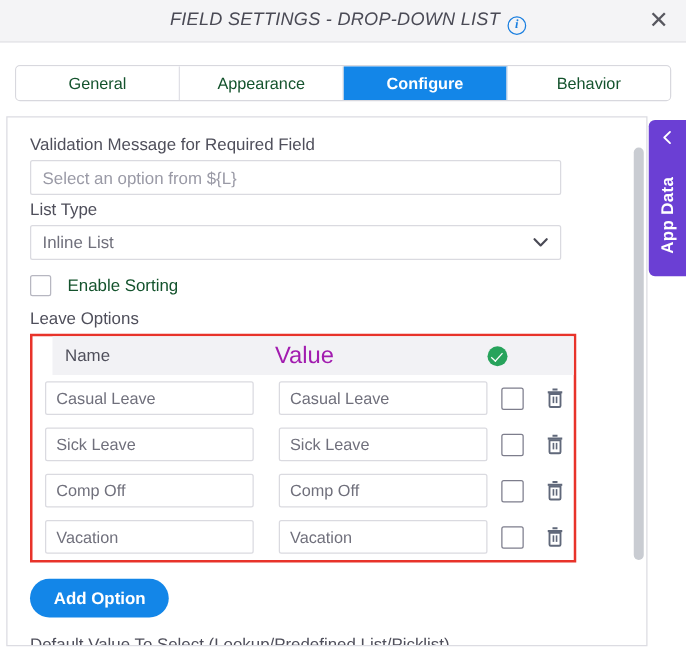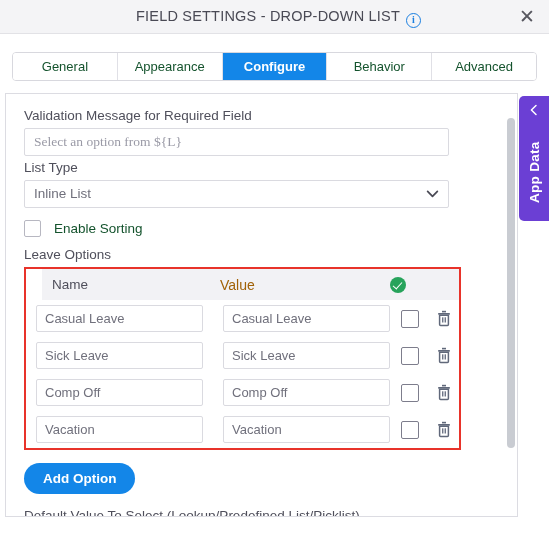--- a/index.html
+++ b/index.html
@@ -24,20 +24,21 @@
     border-bottom: 1px solid #e2e2e6;
   }
   .titlebar-text {
     position: absolute;
     left: 8px; right: 0; top: 8px;
     text-align: center;
     font-size: 14.5px;
     letter-spacing: .2px;
     color: #4a4a55;
     font-weight: 400;
+    font-style: italic;
   }
   .title-inner { display: inline-block; }
   .info-icon {
     display: inline-block;
     vertical-align: -2px;
     margin-left: 6px;
     width: 15px; height: 15px;
     border-radius: 50%;
     border: 1.4px solid #1a7fe0;
     color: #1a7fe0;
@@ -111,21 +112,21 @@
     margin: 4px 0 5px 0;
   }
   .text-input {
     width: 425px;
     height: 28px;
     border: 1px solid #dadae0;
     border-radius: 2px;
     padding: 0 9px;
     font-size: 13.5px;
     color: #9a9aa6;
-    font-family: Liberation Serif, serif;
+    font-family: Liberation Sans, sans-serif;
     background: #ffffff;
     outline: none;
     display: block;
   }
   .select-wrap {
     position: relative;
     width: 425px;
     display: block;
   }
   .select-box {
@@ -176,21 +177,21 @@
   }
   .opt-head {
     display: flex;
     align-items: center;
     height: 31px;
     background: #f2f2f5;
     padding: 0 0 0 10px;
     margin-left: 16px;
   }
   .opt-head .h-name { width: 168px; font-size: 13.5px; color: #4f4f5b; }
-  .opt-head .h-val  { width: 170px; font-size: 14px; color: #a16207; }
+  .opt-head .h-val  { width: 170px; font-size: 19px; color: #a21caf; }
   .green-check {
     width: 16px; height: 16px;
     border-radius: 50%;
     background: #27a35b;
     position: relative;
     cursor: pointer;
   }
   .green-check:after {
     content: "";
     position: absolute;
@@ -306,21 +307,20 @@
       <span class="title-inner">FIELD SETTINGS - DROP-DOWN LIST</span><span class="info-icon">i</span>
     </div>
     <div class="close-btn">✕</div>
   </div>
 
   <div class="tabbar">
     <div class="tab">General</div>
     <div class="tab">Appearance</div>
     <div class="tab active">Configure</div>
     <div class="tab">Behavior</div>
-    <div class="tab">Advanced</div>
   </div>
 
   <div class="panel">
     <div class="panel-inner">
 
       <div class="field-label">Validation Message for Required Field</div>
       <input class="text-input" type="text" value="Select an option from ${L}" style="">
 
       <div class="field-label">List Type</div>
       <div class="select-wrap">

